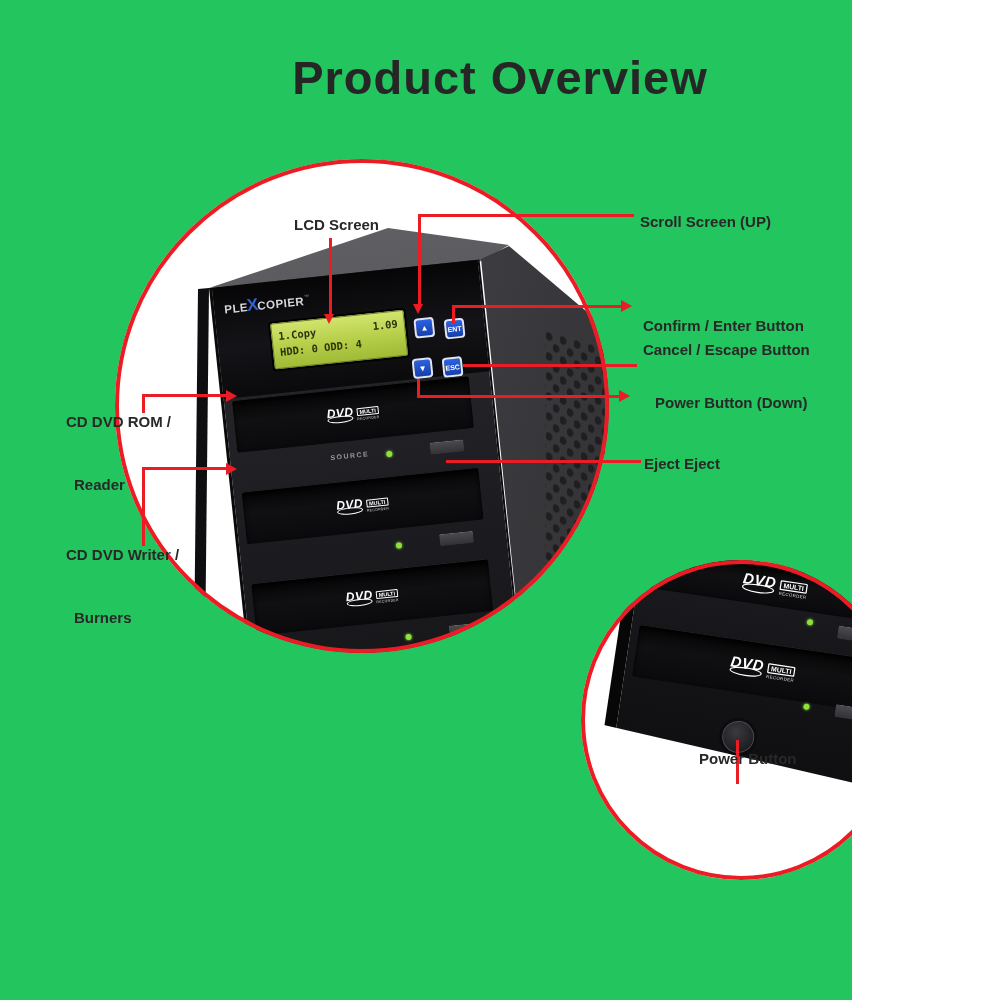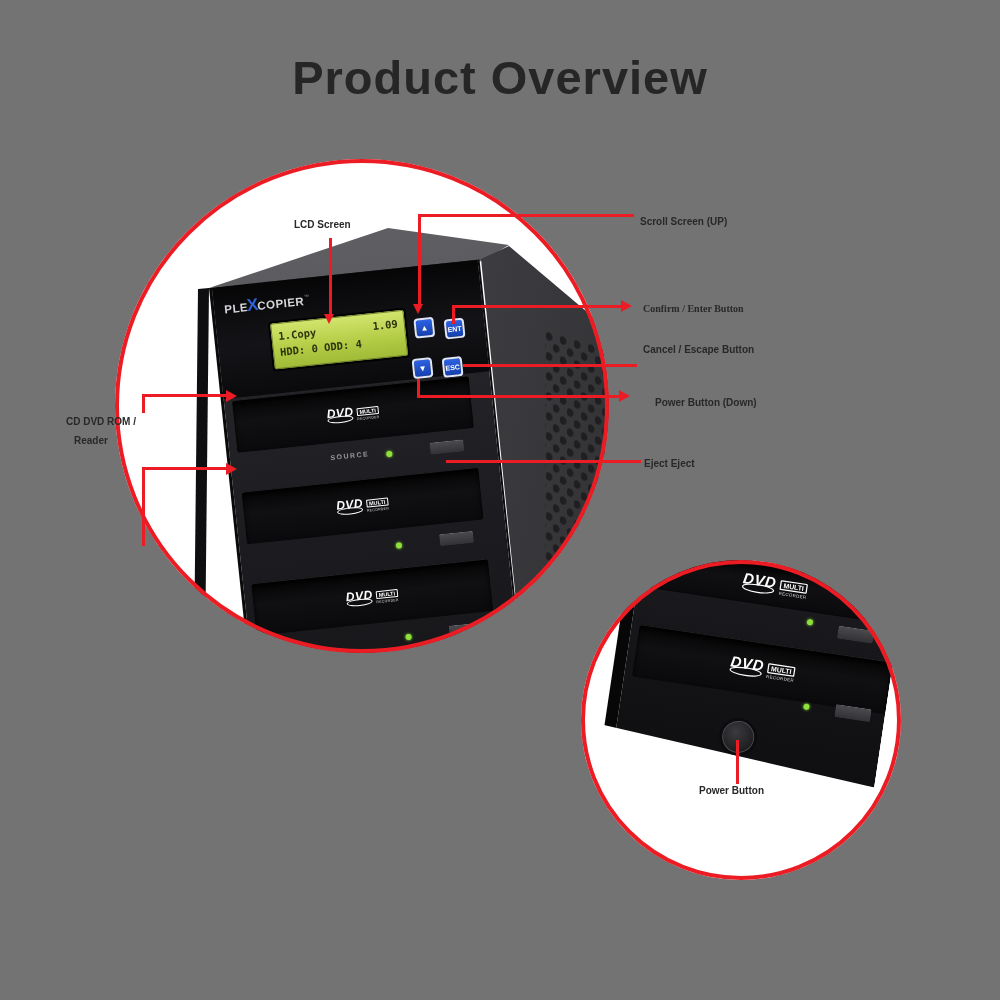--- a/index.html
+++ b/index.html
@@ -1,20 +1,20 @@
 <!DOCTYPE html>
 <html><head>
 <meta charset="utf-8">
 <style>
   :root{
     --red:#ec1c24;
     --ink:#282828;
   }
   html,body{margin:0;padding:0;background:#fff;}
-  #canvas{position:relative;width:1000px;height:1000px;background:#737373;overflow:hidden;
+  #canvas{position:relative;width:852px;height:1000px;background:#22c55e;overflow:hidden;
           font-family:"Liberation Sans",sans-serif;}
   
   .title{position:absolute;left:0;top:50px;width:1000px;text-align:center;
          font-size:47px;font-weight:800;letter-spacing:1px;color:#262626;}
   
   .clip{position:absolute;border-radius:50%;overflow:hidden;background:#fff;z-index:1;}
   .ring{position:absolute;border-radius:50%;border:4px solid var(--red);box-sizing:border-box;z-index:6;pointer-events:none;}
   #main-clip{left:115px;top:159px;width:494px;height:494px;}
   #main-ring{left:115px;top:159px;width:494px;height:494px;}
   #detail-clip{left:581px;top:560px;width:320px;height:320px;}
@@ -101,23 +101,23 @@
   #d-slot-a{top:2px;height:40px;}
   #d-slot-b{top:80px;height:52px;}
   #d-led-a{left:199px;top:50px;} #d-led-b{left:208px;top:134px;}
   .d-eject{position:absolute;width:36px;height:12px;border-radius:2px;
            background:linear-gradient(180deg,#4a4a4e,#323236);border-top:1px solid #6a6a70;}
   #d-eject-a{left:231px;top:52px;} #d-eject-b{left:240px;top:130px;}
   #power-btn{position:absolute;left:132px;top:161px;width:32px;height:32px;border-radius:50%;
              background:radial-gradient(circle at 40% 35%,#3b3b3f,#1d1d20 75%);
              border:1px solid #4a4a4f;box-shadow:0 0 0 3px #0c0c0e;box-sizing:border-box;}
   
-  .label{position:absolute;font-size:10px;font-weight:700;line-height:19px;
+  .label{position:absolute;font-size:15px;font-weight:700;line-height:19px;
          color:var(--ink);white-space:nowrap;z-index:10;}
-  .label .indent{margin-left:8px;}
+  .label .indent{margin-left:8px;margin-top:44px;}
   .rline{position:absolute;background:var(--red);z-index:9;}
   .arr{position:absolute;width:0;height:0;z-index:9;}
   .arr.right{border:6px solid transparent;border-right:0;border-left:11px solid var(--red);}
   .arr.down{border:5px solid transparent;border-bottom:0;border-top:10px solid var(--red);}
 </style>
 </head>
 <body>
 
 <div id="canvas">
 
@@ -267,23 +267,27 @@
   <div class="arr right" style="left:226px;top:390px;"></div>
 
   <div class="rline" style="left:142px;top:469px;width:3px;height:77px;"></div>
   <div class="rline" style="left:142px;top:467px;width:84px;height:3px;"></div>
   <div class="arr right" style="left:226px;top:463px;"></div>
 
   <div class="rline" style="left:736px;top:740px;width:3px;height:44px;"></div>
 
   <div class="label" style="left:294px;top:215px;">LCD Screen</div>
   <div class="label" style="left:640px;top:212px;">Scroll Screen (UP)</div>
-  <div class="label" style="left:643px;top:299px;font-family:Liberation Serif, serif;">Confirm / Enter Button</div>
+  <div class="label" style="left:643px;top:316px;">Confirm / Enter Button</div>
   <div class="label" style="left:643px;top:340px;">Cancel / Escape Button</div>
   <div class="label" style="left:655px;top:393px;">Power Button (Down)</div>
   <div class="label" style="left:644px;top:454px;">Eject Eject</div>
   <div class="label" style="left:66px;top:412px;">
     <div>CD DVD ROM /</div>
     <div class="indent">Reader</div>
   </div>
-  <div class="label" style="left:699px;top:781px;">Power Button</div>
+  <div class="label" style="left:66px;top:545px;">
+    <div>CD DVD Writer /</div>
+    <div class="indent">Burners</div>
+  </div>
+  <div class="label" style="left:699px;top:749px;">Power Button</div>
 
 </div>
 
 </body></html>

